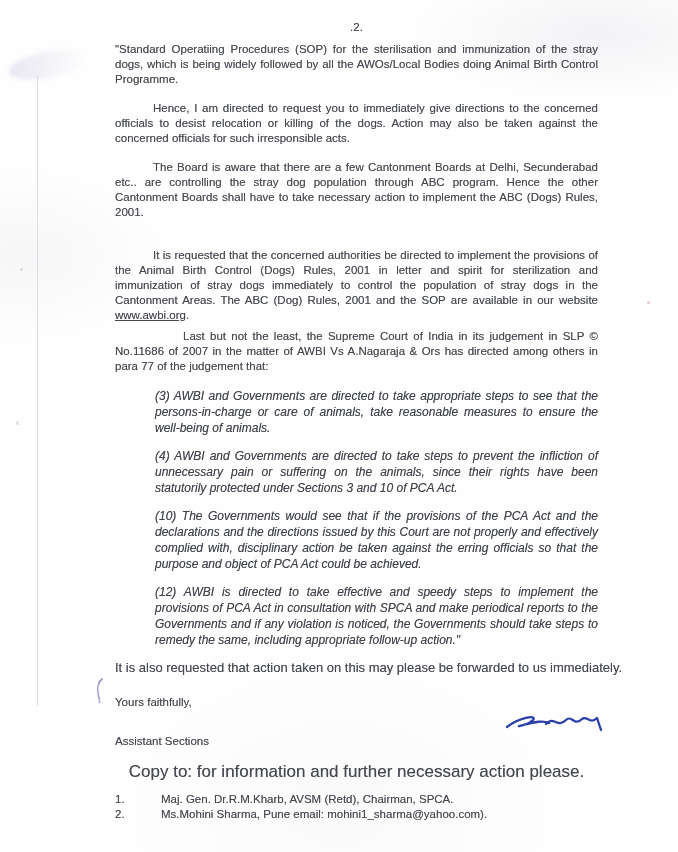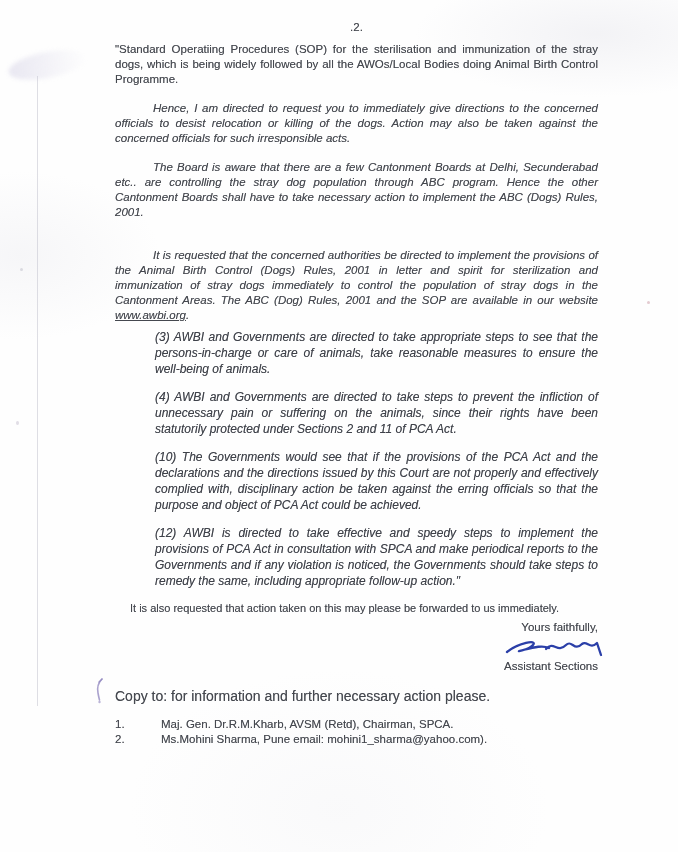--- a/index.html
+++ b/index.html
@@ -30,60 +30,61 @@
     font-size: 11.5px;
     line-height: 15px;
     margin-bottom: 7px;
   }
   .para {
     font-size: 11.5px;
     line-height: 15px;
     text-align: justify;
     margin: 0 0 14px 0;
   }
-  .indent { text-indent: 38px; font-style: italic; }
+  .indent { text-indent: 38px; }
   .indent-lg { text-indent: 68px; }
   .para.tight { margin-bottom: 6px; margin-top: 28px; }
   .link {
     color: inherit;
     text-decoration: underline;
     cursor: pointer;
   }
   .quote {
     font-size: 12px;
     font-style: italic;
     line-height: 16px;
     text-align: justify;
     margin: 0 0 12px 40px;
     width: 443px;
     color: #3f424a;
   }
   .closing-line {
-    font-size: 11px;
+    font-size: 13px;
     line-height: 15px;
     white-space: nowrap;
-    margin: 0 0 4px 15px;
+    margin: 0 0 4px 0;
   }
   .signoff {
-    text-align: right;
-    margin-top: 4px;
+    text-align: left;
+    margin-top: 20px;
   }
   .valediction, .sig-name, .sig-title {
     font-size: 11.5px;
     line-height: 15px;
   }
   .signature-svg {
     display: block;
     margin: 1px -8px -3px auto;
   }
   .copy-block { margin-top: 15px; }
   .copy-heading {
-    font-size: 14px;
+    font-size: 17px;
     line-height: 15px;
     margin-bottom: 13px;
+    text-align: center;
   }
   .copy-item {
     display: flex;
     font-size: 11.5px;
     line-height: 15px;
   }
   .copy-num { width: 46px; flex: none; }
   
   .scan-edge-line {
     position: absolute;
@@ -130,24 +131,25 @@
     <div class="page-number">.2.</div>
 
     <p class="para">"Standard Operatiing Procedures (SOP) for the sterilisation and immunization of the stray dogs, which is being widely followed by all the AWOs/Local Bodies doing Animal Birth Control Programme.</p>
 
     <p class="para indent">Hence, I am directed to request you to immediately give directions to the concerned officials to desist relocation or killing of the dogs. Action may also be taken against the concerned officials for such irresponsible acts.</p>
 
     <p class="para indent">The Board is aware that there are a few Cantonment Boards at Delhi, Secunderabad etc.. are controlling the stray dog population through ABC program. Hence the other Cantonment Boards shall have to take necessary action to implement the ABC (Dogs) Rules, 2001.</p>
 
     <p class="para indent tight"><span>It is requested that the concerned authorities be directed to implement the provisions of the Animal Birth Control (Dogs) Rules, 2001 in letter and spirit for sterilization and immunization of stray dogs immediately to control the population of stray dogs in the Cantonment Areas. The ABC (Dog) Rules, 2001 and the SOP are available in our website </span><span class="link">www.awbi.org</span><span>.</span></p>
 
+    <p class="para indent-lg">Last but not the least, the Supreme Court of India in its judgement in SLP © No.11686 of 2007 in the matter of AWBI Vs A.Nagaraja &amp; Ors has directed among others in para 77 of the judgement that:</p>
 
     <p class="quote">(3) AWBI and Governments are directed to take appropriate steps to see that the persons-in-charge or care of animals, take reasonable measures to ensure the well-being of animals.</p>
 
-    <p class="quote">(4) AWBI and Governments are directed to take steps to prevent the infliction of unnecessary pain or suffering on the animals, since their rights have been statutorily protected under Sections 2 and 11 of PCA Act.</p>
+    <p class="quote">(4) AWBI and Governments are directed to take steps to prevent the infliction of unnecessary pain or suffering on the animals, since their rights have been statutorily protected under Sections 3 and 10 of PCA Act.</p>
 
     <p class="quote">(10) The Governments would see that if the provisions of the PCA Act and the declarations and the directions issued by this Court are not properly and effectively complied with, disciplinary action be taken against the erring officials so that the purpose and object of PCA Act could be achieved.</p>
 
     <p class="quote">(12) AWBI is directed to take effective and speedy steps to implement the provisions of PCA Act in consultation with SPCA and make periodical reports to the Governments and if any violation is noticed, the Governments should take steps to remedy the same, including appropriate follow-up action."</p>
 
     <p class="closing-line">It is also requested that action taken on this may please be forwarded to us immediately.</p>
 
     <div class="signoff">
       <div class="valediction">Yours faithfully,</div>
       <svg class="signature-svg" width="104" height="26" viewBox="0 0 104 26">

